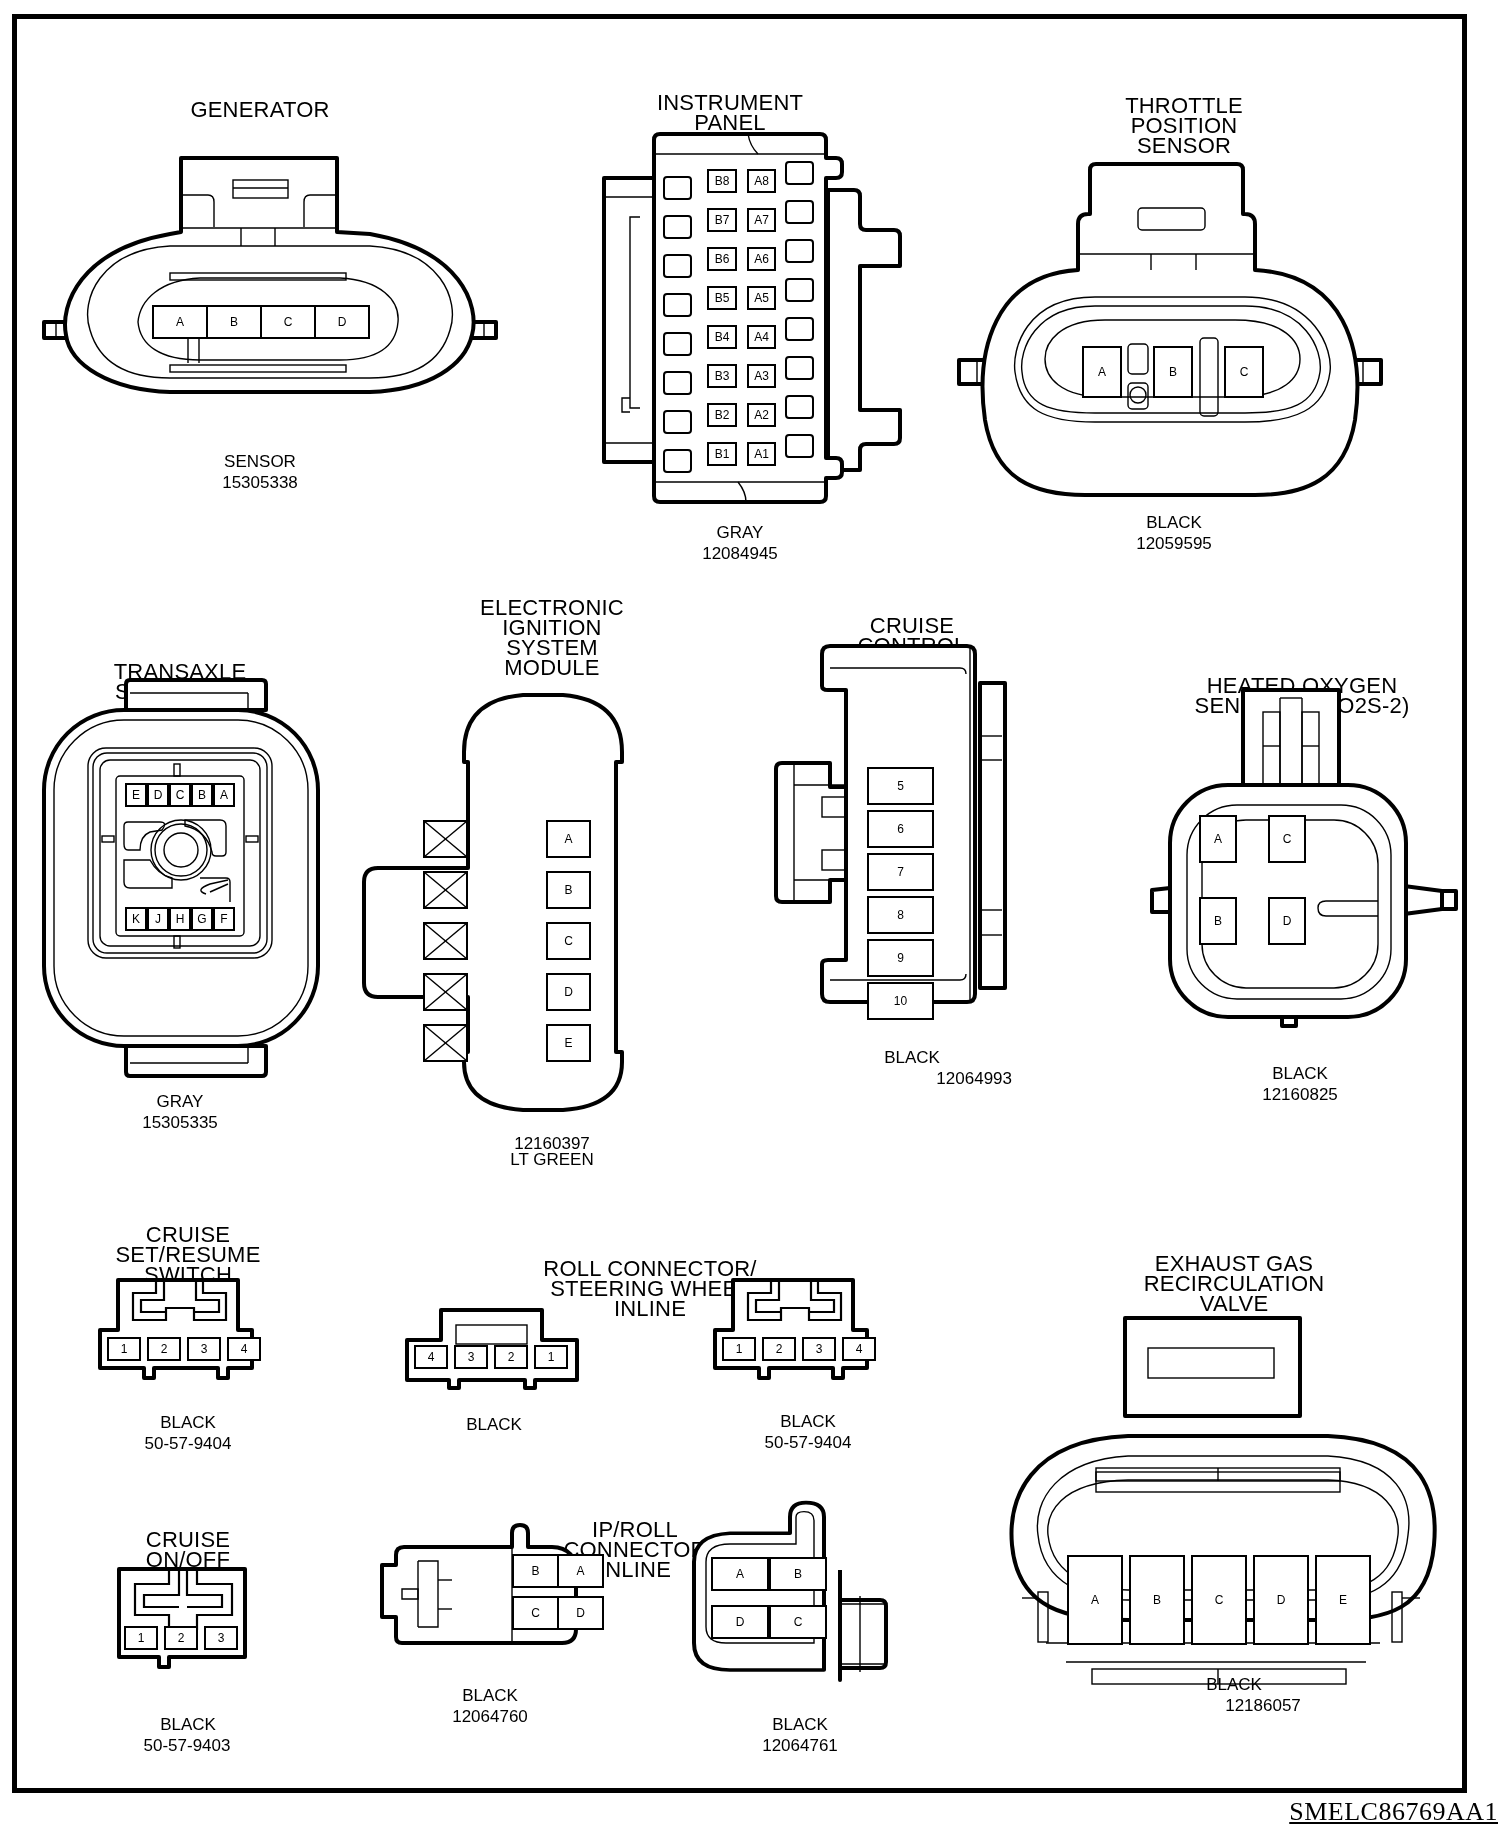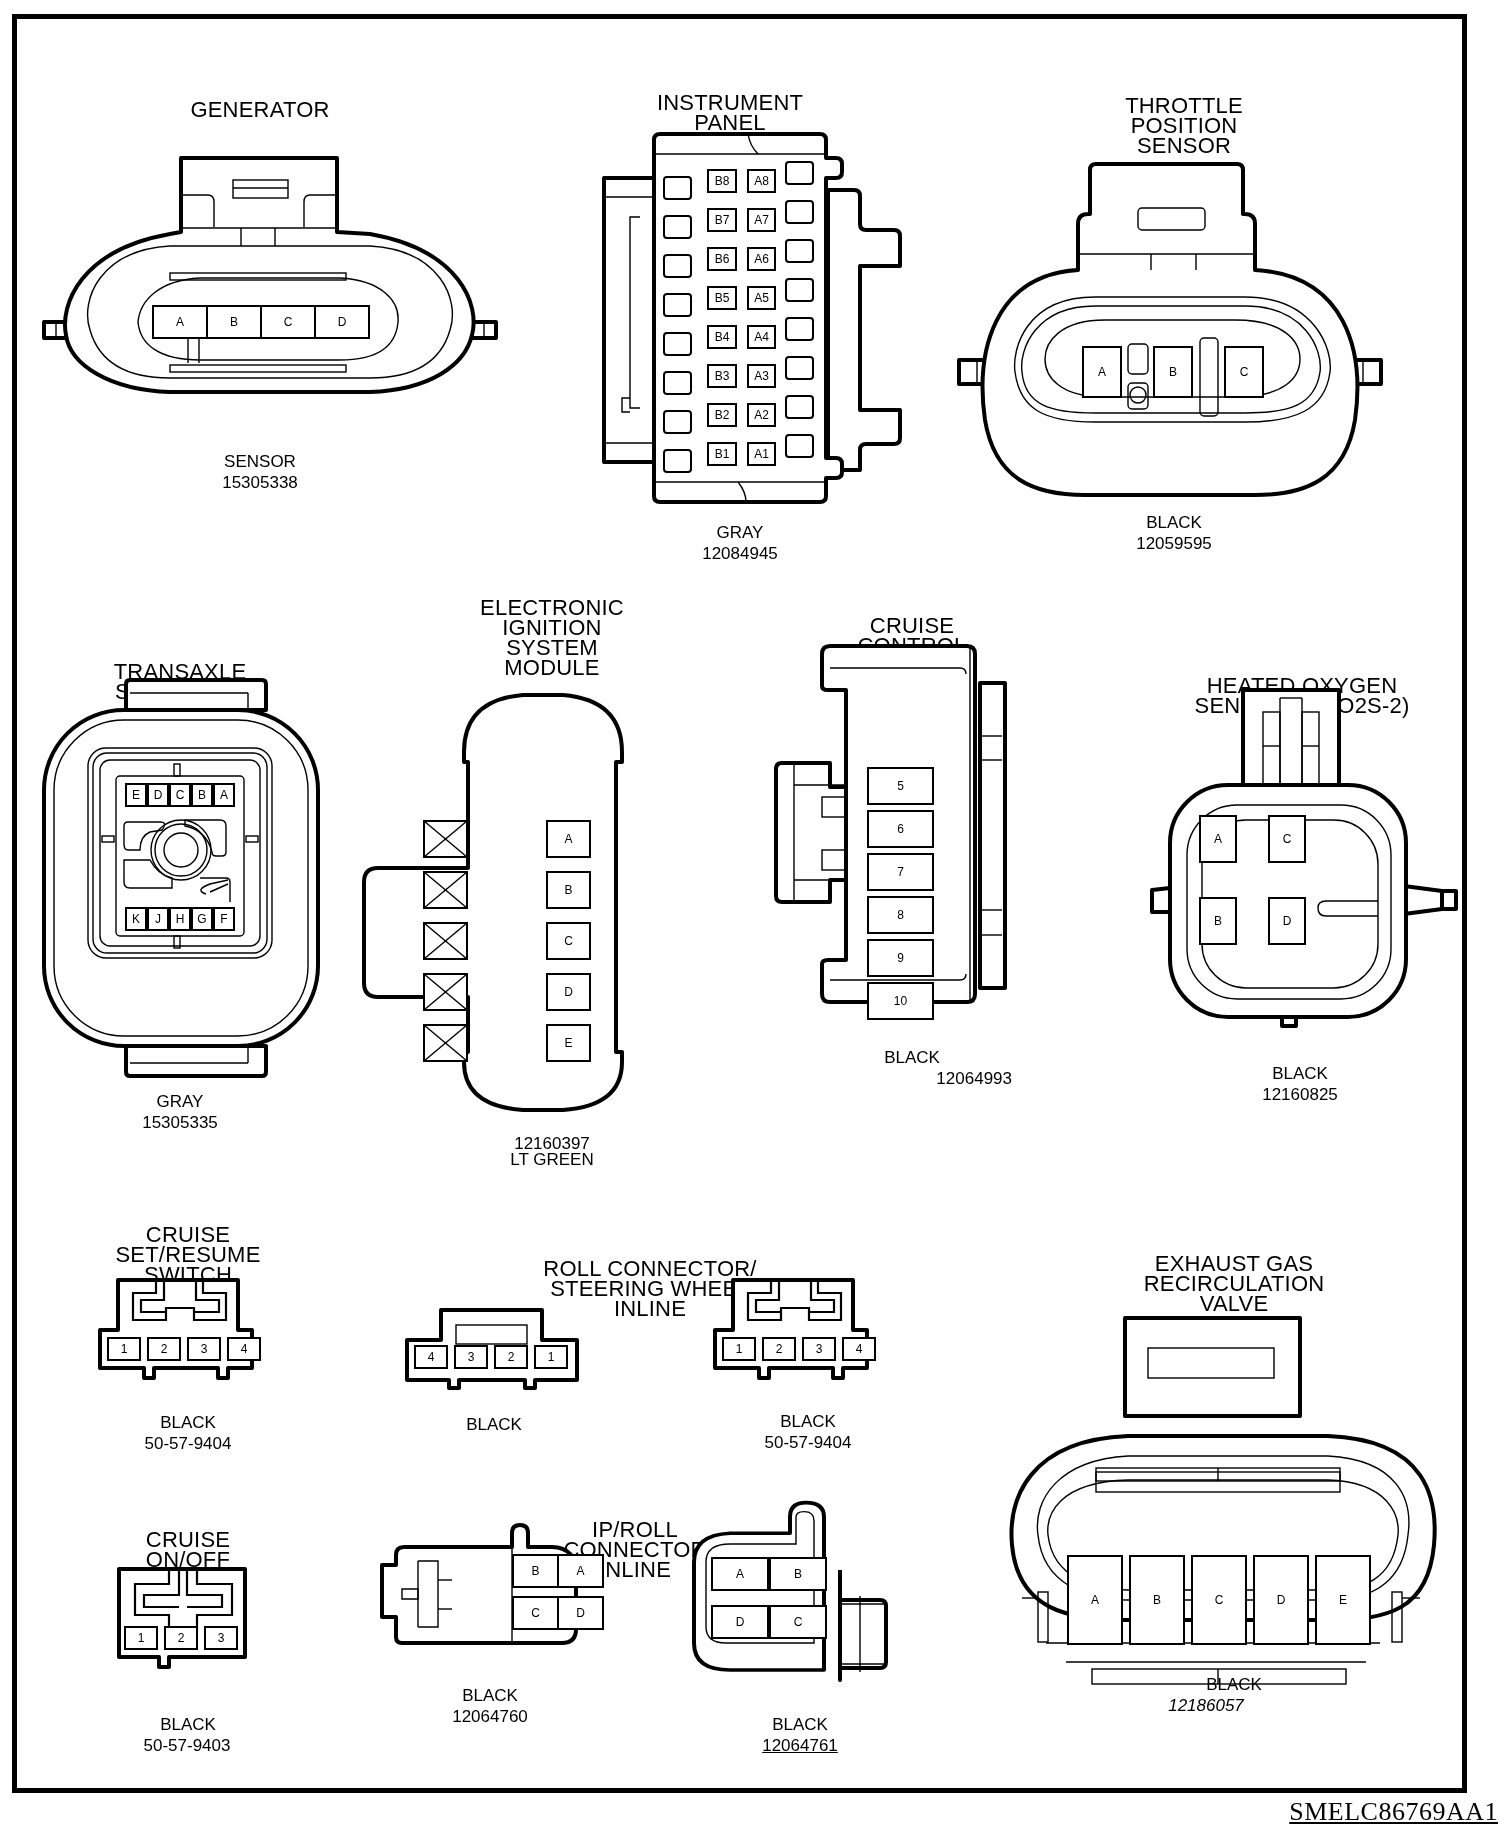--- a/index.html
+++ b/index.html
@@ -551,21 +551,21 @@
         <rect class="pin" x="244" y="256" width="54" height="88"></rect>
         <text x="271" y="300">D</text>
       </g>
       <g>
         <rect class="pin" x="306" y="256" width="54" height="88"></rect>
         <text x="333" y="300">E</text>
       </g>
     </g>
 </svg>
 <div class="caption" style="left:1134px;top:1675px;width:200px;">BLACK</div>
-<div class="caption" style="left:1106px;top:1696px;width:200px;font-style:italic;">12186057</div>
+<div class="caption" style="left:1163px;top:1696px;width:200px;">12186057</div>
 
 <div class="title" style="left:88px;top:1488px;width:200px;">CRUISE
 ON/OFF
 SWITCH</div>
 <svg class="conn" style="left:117px;top:1567px" width="140" height="110" viewBox="0 0 140 110">
   <path class="o" d="M2 2 L128 2 L128 90 L52 90 L52 100 L42 100 L42 90 L2 90 Z"></path>
   <path class="m" d="M52 2 L52 17 L18 17 L18 48 L52 48 L52 62 L80 62 L80 48 L115 48 L115 17 L80 17 L80 2"></path>
   <path class="m" d="M62 2 L62 28 L27 28 L27 40 L62 40 M70 2 L70 28 L105 28 L105 40 L70 40"></path>
   <g id="oo-pins">
       <g>
@@ -637,15 +637,15 @@
         <rect class="pin" x="22" y="106" width="56" height="32"></rect>
         <text x="50" y="122">D</text>
       </g>
       <g>
         <rect class="pin" x="80" y="106" width="56" height="32"></rect>
         <text x="108" y="122">C</text>
       </g>
     </g>
 </svg>
 <div class="caption" style="left:700px;top:1715px;width:200px;">BLACK</div>
-<div class="caption" style="left:700px;top:1736px;width:200px;text-decoration:underline;">12064761</div>
+<div class="caption" style="left:700px;top:1736px;width:200px;">12064761</div>
 
 <div id="figure-id">SMELC86769AA1</div>
 
 </body></html>

